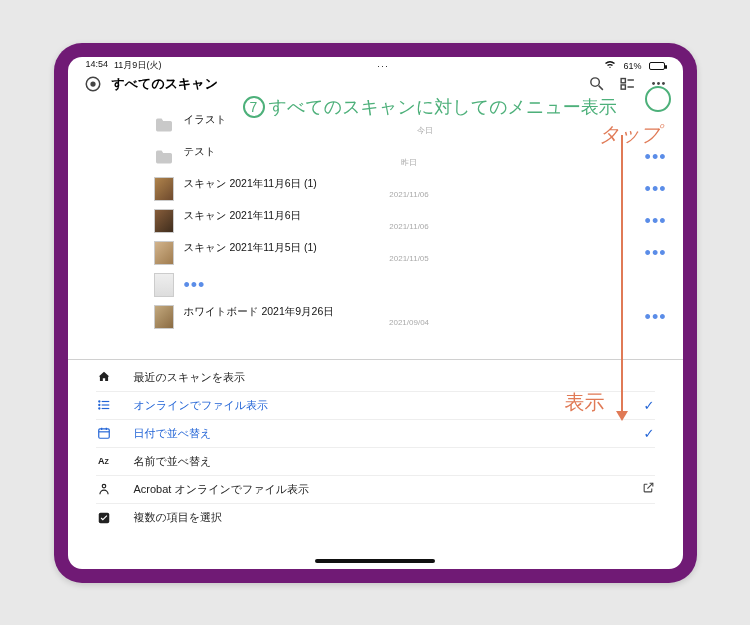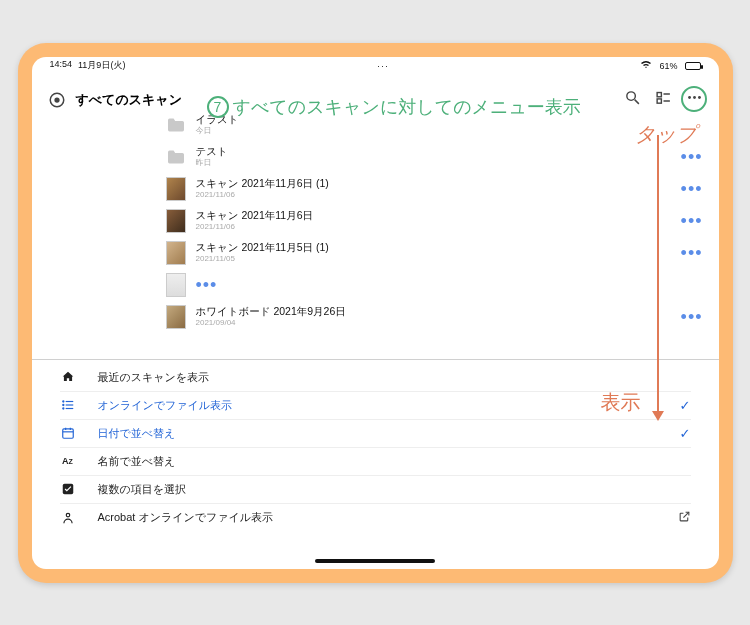--- a/index.html
+++ b/index.html
@@ -6,23 +6,23 @@
   body {
     background: #e8e8e8;
     font-family: -apple-system, "Hiragino Sans", sans-serif;
     width: 750px;
     height: 625px;
     display: flex;
     align-items: center;
     justify-content: center;
   }
   .ipad-frame {
-    width: 715px;
+    width: 643px;
     height: 540px;
-    background: #fdba74;
+    background: #701a75;
     border-radius: 28px;
     padding: 14px;
     box-shadow: 0 2px 6px rgba(0,0,0,.15);
     position: relative;
   }
   .screen {
     width: 100%;
     height: 100%;
     background: #fff;
     border-radius: 14px;
@@ -43,21 +43,21 @@
   .status-center { flex:1; text-align:center; letter-spacing:1px; }
   .status-right { display:flex; gap:7px; align-items:center; }
   .battery-icon { width:16px; height:8px; border:1px solid #111; border-radius:2px; position:relative; display:inline-block; }
   .battery-icon::after { content:""; position:absolute; right:-3px; top:2px; width:2px; height:4px; background:#111; border-radius:1px; }
   .battery-fill { width:60%; height:100%; background:#111; }
 
   
   .header {
     height: 34px;
     display: flex;
-    align-items: flex-end;
+    align-items: flex-start;
     padding: 0 16px;
     font-size: 13px;
     font-weight: 700;
     gap: 10px;
   }
   .header-icon { width:18px; height:18px; display:flex; align-items:center; justify-content:center; }
   .header-title { flex: 0 0 auto; }
   .header-spacer { flex:1; }
   .header-actions { display:flex; gap:14px; align-items:center;}
   .icon-btn { color:#444; cursor:pointer; }
@@ -66,38 +66,38 @@
   .ann-circle { position:absolute; border:2px solid #4db07a; border-radius:50%; pointer-events:none; }
   .ann-step { position:absolute; top:38px; left:175px; font-size:18px; color:#4db07a; font-weight:500; display:flex; align-items:center; gap:4px; pointer-events:none; }
   .ann-step .num { width:22px; height:22px; border:2px solid #4db07a; border-radius:50%; display:flex; align-items:center; justify-content:center; font-size:14px; }
   .ann-tap { position:absolute; top:64px; right:22px; color:#e07a56; font-size:20px; font-style:italic; pointer-events:none; }
   .ann-show { position:absolute; top:332px; right:78px; color:#e07a56; font-size:20px; pointer-events:none; }
   .ann-arrow { position:absolute; top:78px; right:60px; width:2px; height:278px; pointer-events:none; }
   .ann-arrow-line { width:2px; height:100%; background:#e07a56; position:absolute; left:0; }
   .ann-arrow-head { position:absolute; bottom:-8px; left:-5px; width:0; height:0; border-left:6px solid transparent; border-right:6px solid transparent; border-top:10px solid #e07a56; }
 
   
-  .list { padding: 0 0 0 86px; margin-left: 48px; }
+  .list { padding: 0 0 0 86px; }
   .list-row {
     display: flex;
     align-items: center;
     padding: 4px 16px 4px 0;
     min-height: 30px;
     gap: 10px;
   }
   .thumb { width: 20px; height: 24px; border:1px solid #ccc; background:#f4f4f4; flex:0 0 auto; display:flex; align-items:center; justify-content:center; font-size:8px; }
   .thumb.folder { border:none; background:none; font-size:18px; color:#aaa; }
   .thumb.img1 { background: linear-gradient(135deg,#b0844c,#6e4a2e); }
   .thumb.img2 { background: linear-gradient(135deg,#875d3a,#3f2d1d); }
   .thumb.img3 { background: linear-gradient(135deg,#d2b48c,#a07c4f); }
   .thumb.img4 { background: linear-gradient(#eee,#ddd); }
   .thumb.img5 { background: linear-gradient(135deg,#c3a97e,#8a6b42); }
   .row-text { flex:1; line-height:1.2; }
   .row-title { font-size:10.5px; color:#111; }
-  .row-sub { font-size:8px; color:#aaa; }
+  .row-sub { font-size:8px; color:#aaa;text-align:center; }
   .row-more { color:#5b8de8; font-size:18px; letter-spacing:1px; line-height:0; cursor:pointer; }
 
   
   .sheet-divider { height:1px; background:#d0d0d0; margin-top: 26px; }
   .sheet {
     padding: 4px 28px 4px 28px;
   }
   .sheet-row {
     display:flex;
     align-items:center;
@@ -288,38 +288,38 @@
           <span class="sheet-check">✓</span>
         </div>
         <div class="sheet-row">
           <span class="sheet-icon">
             <span style="font-size:9px;font-weight:600;">A<span style="font-size:7px;">Z</span></span>
           </span>
           <span>名前で並べ替え</span>
         </div>
         <div class="sheet-row">
           <span class="sheet-icon">
-            <svg viewBox="0 0 24 24" fill="currentColor">
-              <rect x="3" y="3" width="18" height="18" rx="3"></rect>
-              <path d="M7 12 l3 3 l7-7" fill="none" stroke="#fff" stroke-width="2"></path>
-            </svg>
-          </span>
-          <span>複数の項目を選択</span>
-        </div>
-        <div class="sheet-row">
-          <span class="sheet-icon">
             <svg viewBox="0 0 24 24" fill="none" stroke="currentColor" stroke-width="2">
               <circle cx="12" cy="7" r="3"></circle>
               <path d="M5 21 a7 7 0 0 1 14 0"></path>
             </svg>
           </span>
           <span>Acrobat オンラインでファイル表示</span>
           <span class="sheet-open"><svg width="13" height="13" viewBox="0 0 24 24" fill="none" stroke="#444" stroke-width="2">
               <path d="M14 4 h6 v6"></path>
               <path d="M20 4 L10 14"></path>
               <path d="M18 14 v5 a1 1 0 0 1-1 1 H5 a1 1 0 0 1-1-1 V7 a1 1 0 0 1 1-1 h5"></path>
             </svg></span>
         </div>
+        <div class="sheet-row">
+          <span class="sheet-icon">
+            <svg viewBox="0 0 24 24" fill="currentColor">
+              <rect x="3" y="3" width="18" height="18" rx="3"></rect>
+              <path d="M7 12 l3 3 l7-7" fill="none" stroke="#fff" stroke-width="2"></path>
+            </svg>
+          </span>
+          <span>複数の項目を選択</span>
+        </div>
       </div>
 
     <div class="home-indicator"></div>
   </div>
 </div>
 
 </body></html>

